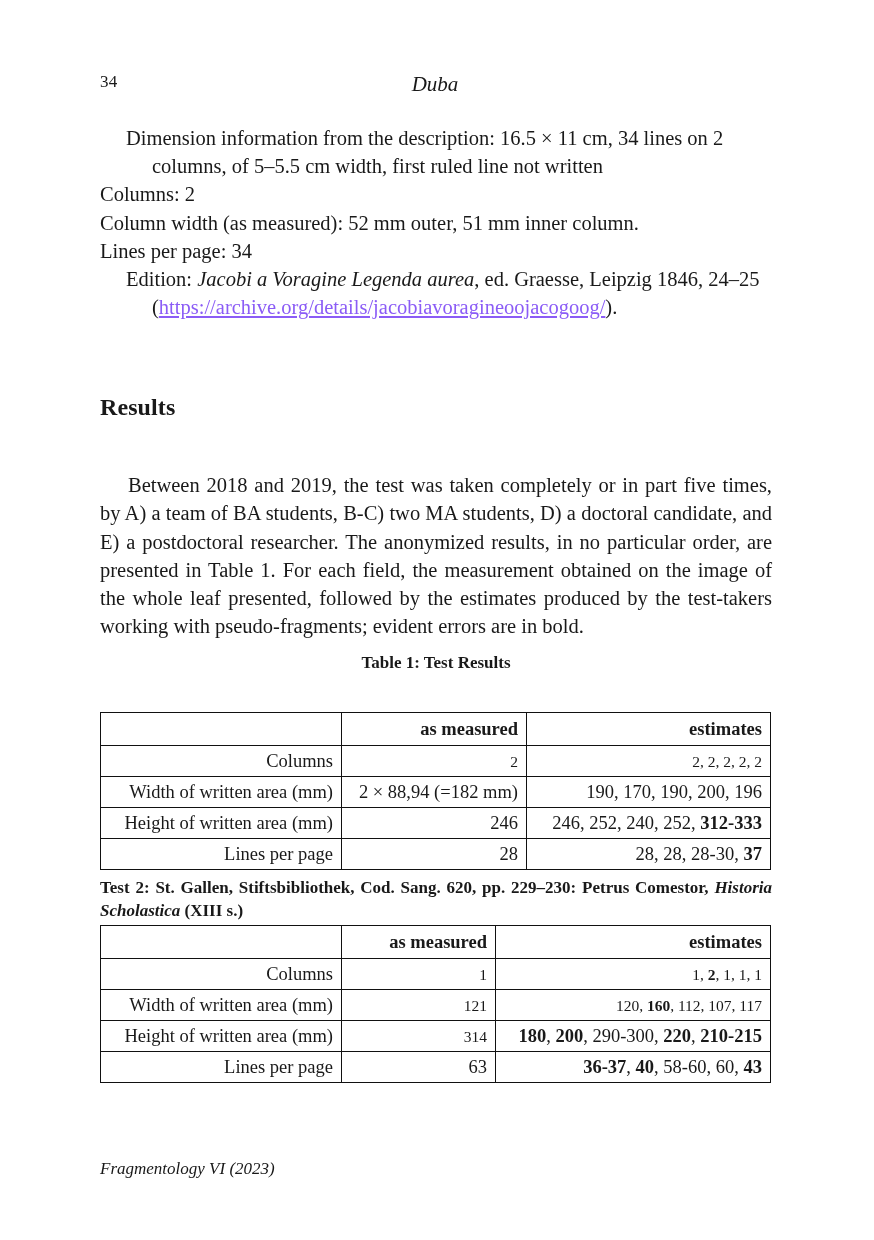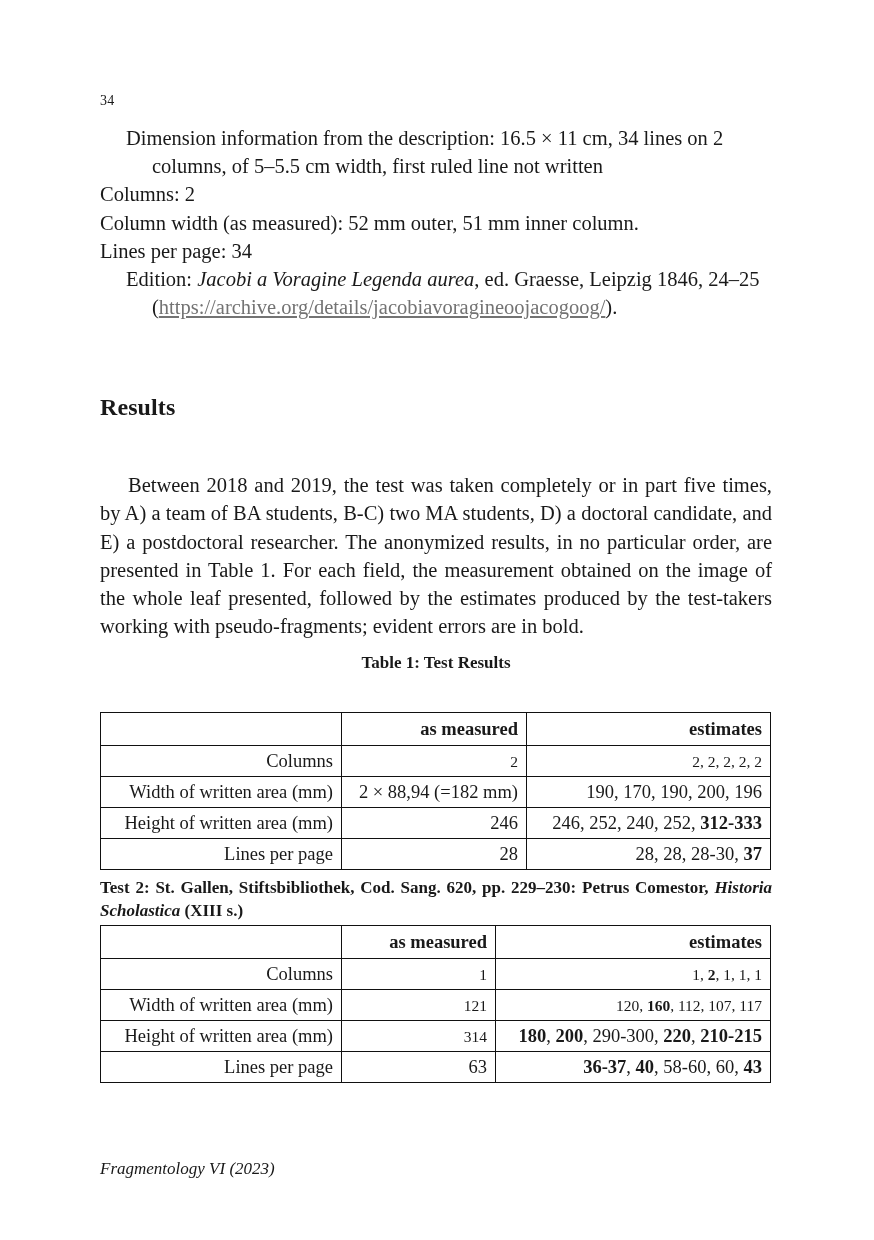--- a/index.html
+++ b/index.html
@@ -28,23 +28,22 @@
     position: absolute;
     left: 100px;
     top: 72px;
     width: 670px;
     height: 28px;
   }
   .folio {
     position: absolute;
     left: 0;
     top: 0;
-    font-size: 14px;
+    font-size: 17px;
     letter-spacing: 0.2px;
-    margin-top: 21px;
   }
   .head-title {
     position: absolute;
     left: 0;
     top: 0;
     width: 670px;
     text-align: center;
     font-style: italic;
     font-size: 21px;
   }
@@ -64,21 +63,21 @@
     margin: 0;
     white-space: normal;
   }
   .desc-line.wrapindent {
     padding-left: 52px;
     text-indent: -26px;
   }
   .desc-line .ital { font-style: italic; }
 
   a.url {
-    color: #737373;
+    color: #8b5cf6;
     text-decoration: underline;
     word-break: break-all;
   }
 
   
   .section-head {
     position: absolute;
     left: 100px;
     top: 394px;
     font-size: 24px;
@@ -165,20 +164,21 @@
     font-size: 17px;
   }
 </style>
 </head>
 <body>
 
 <div class="page">
 
   <div class="running-head">
     <span class="folio">34</span>
+    <span class="head-title">Duba</span>
   </div>
 
   <div class="desc-block">
     <div class="desc-line wrapindent">Dimension information from the description: 16.5 × 11 cm, 34 lines on 2 columns, of 5–5.5 cm width, first ruled line not written</div>
     <div class="desc-line">Columns: 2</div>
     <div class="desc-line">Column width (as measured): 52 mm outer, 51 mm inner column.</div>
     <div class="desc-line">Lines per page: 34</div>
     <div class="desc-line wrapindent"><span>Edition: </span><span class="ital">Jacobi a Voragine Legenda aurea</span><span>, ed. Graesse, Leipzig 1846, 24–25 (</span><a class="url" href="#">https://archive.org/details/jacobiavoragineoojacogoog/</a><span>).</span></div>
   </div>
 

